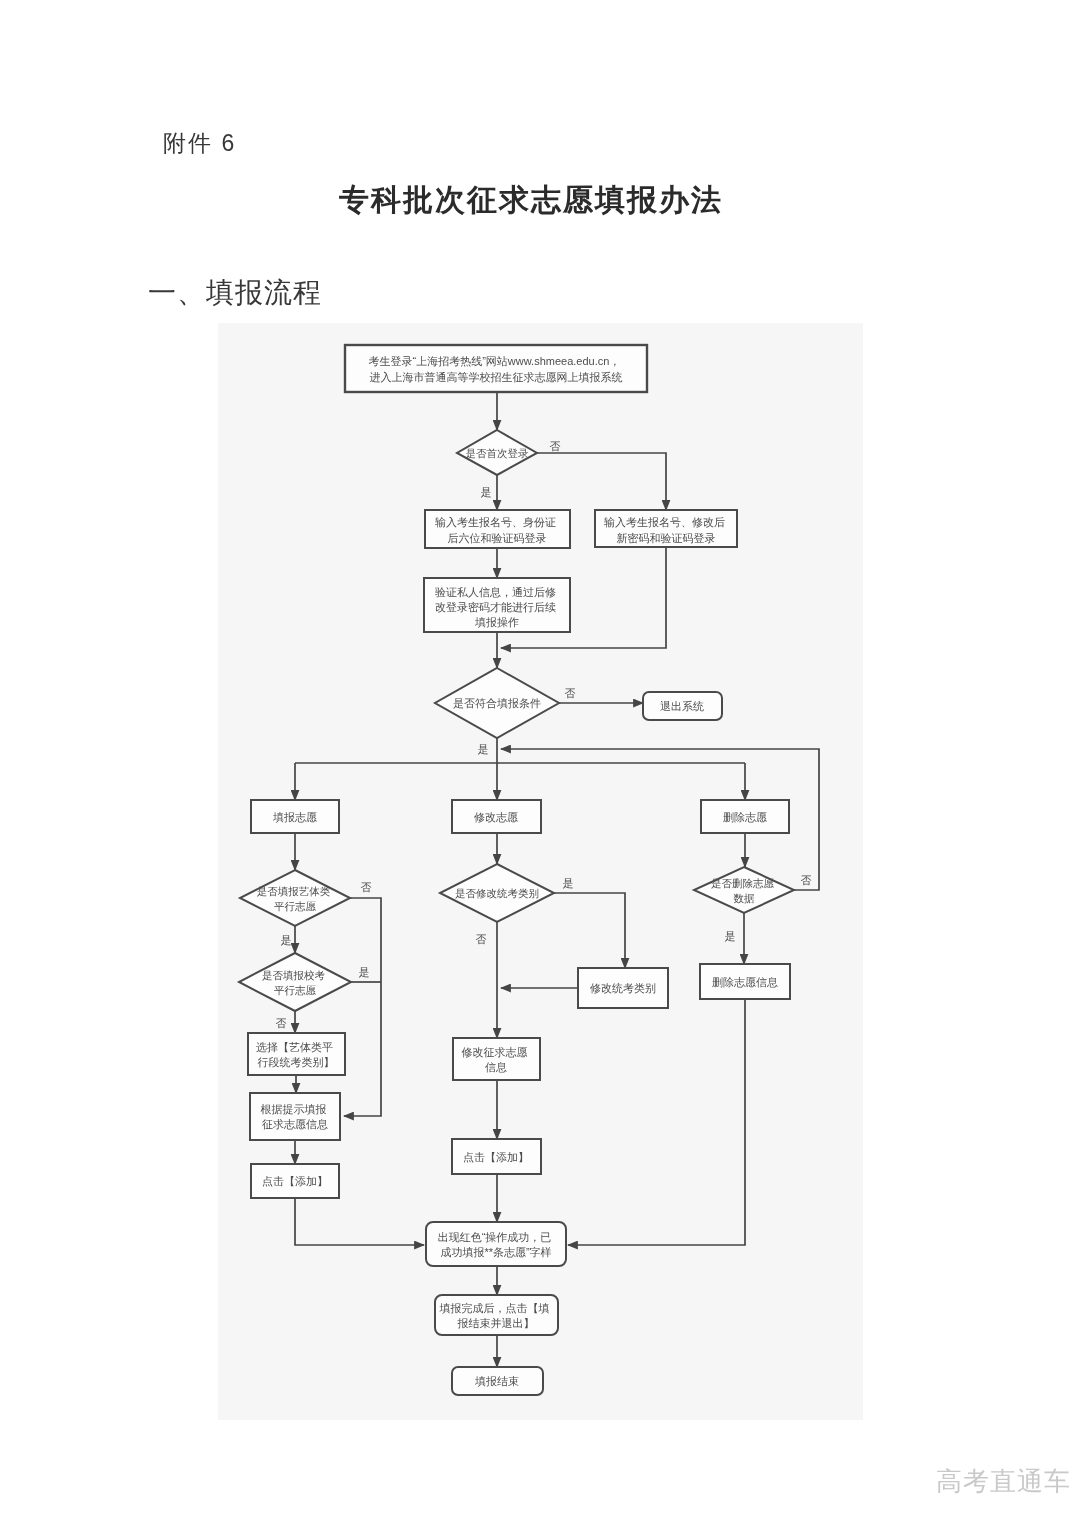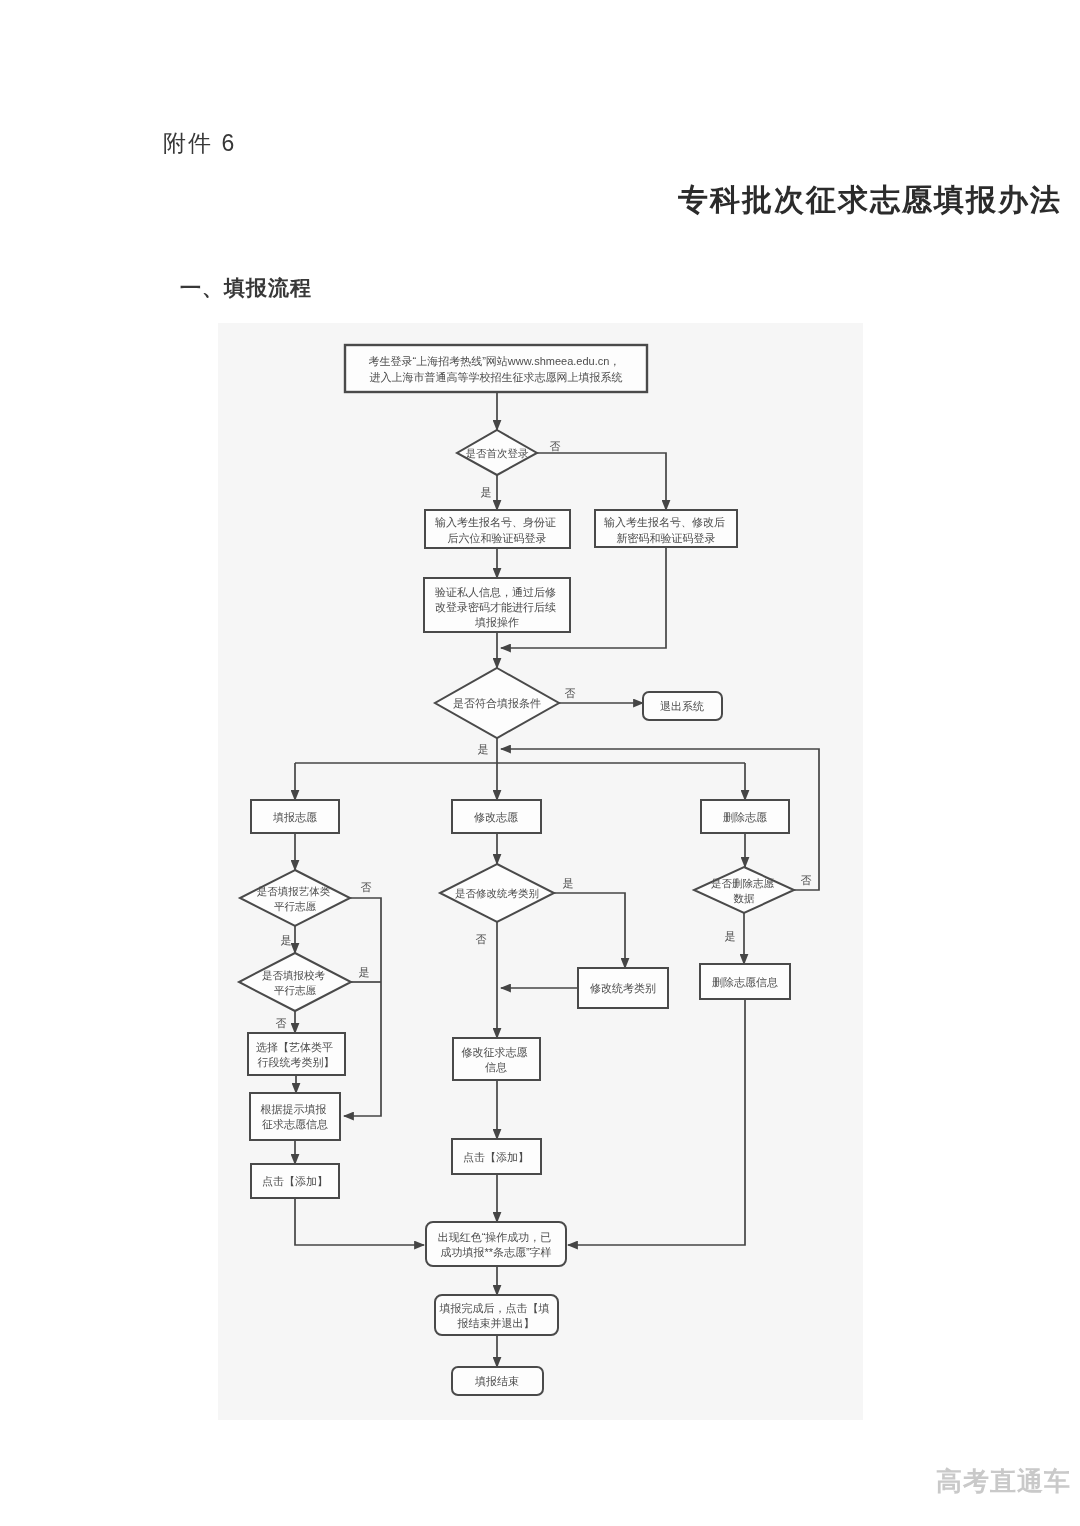--- a/index.html
+++ b/index.html
@@ -9,26 +9,26 @@
   *{margin:0;padding:0;box-sizing:border-box;}
   html,body{background:var(--page-bg);}
   body{
     width:1080px;height:1526px;position:relative;overflow:hidden;
     font-family:"Liberation Sans",sans-serif;color:var(--heading);
   }
   .attachment{
     position:absolute;left:163px;top:128px;font-size:23px;letter-spacing:2px;color:var(--heading);
   }
   .doc-title{
-    position:absolute;left:0;top:180px;width:1062px;text-align:right;
+    position:absolute;left:0;top:180px;width:1062px;text-align:center;
     font-family:"Liberation Serif",serif;font-weight:bold;font-size:30px;
     letter-spacing:2px;color:#2b2b2b;
   }
   .section-heading{
-    position:absolute;left:180px;top:274px;font-size:21px;font-weight:bold;
+    position:absolute;left:148px;top:274px;font-size:28px;font-weight:normal;
     letter-spacing:1px;color:var(--heading);
   }
   .panel{
     position:absolute;left:218px;top:323px;width:645px;height:1097px;
     background:var(--panel-bg);
   }
   .panel svg{display:block;width:645px;height:1097px;}
   .fc-box{fill:var(--box-fill);stroke:var(--box-border);stroke-width:2;}
   .fc-box.thick{stroke-width:2.4;}
   .fc-edge{fill:none;stroke:var(--line);stroke-width:1.7;}
@@ -36,21 +36,21 @@
     fill:var(--text);font-size:11px;text-anchor:middle;
     font-family:"Liberation Sans",sans-serif;
   }
   .fc-text.small{font-size:10.5px;}
   .fc-label{
     fill:var(--text);font-size:11px;text-anchor:middle;
     font-family:"Liberation Sans",sans-serif;
   }
   #arrowhead path{fill:var(--line);}
   .watermark{
-    position:absolute;left:936px;top:1464px;font-size:26px;font-weight:bold;
+    position:absolute;left:936px;top:1464px;font-size:26px;font-weight:normal;
     letter-spacing:1px;color:var(--watermark);
     text-shadow:1px 1px 0 #ffffff;
   }
 </style>
 </head>
 <body>
 
 <div>
 
   <div class="attachment">附件 6</div>

